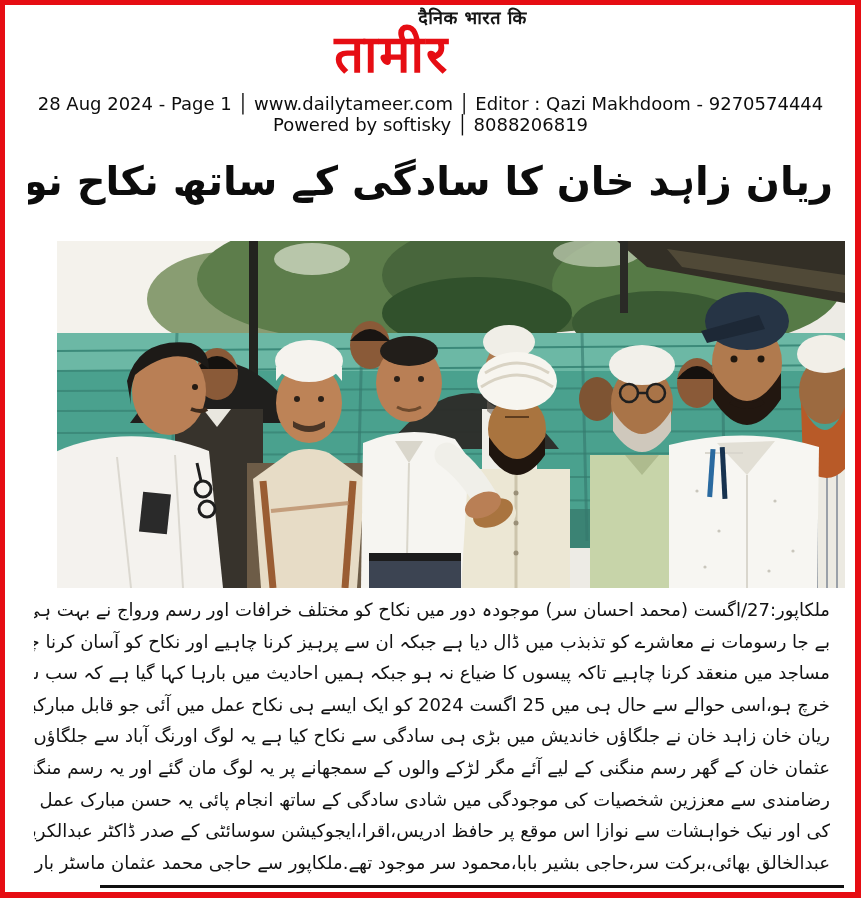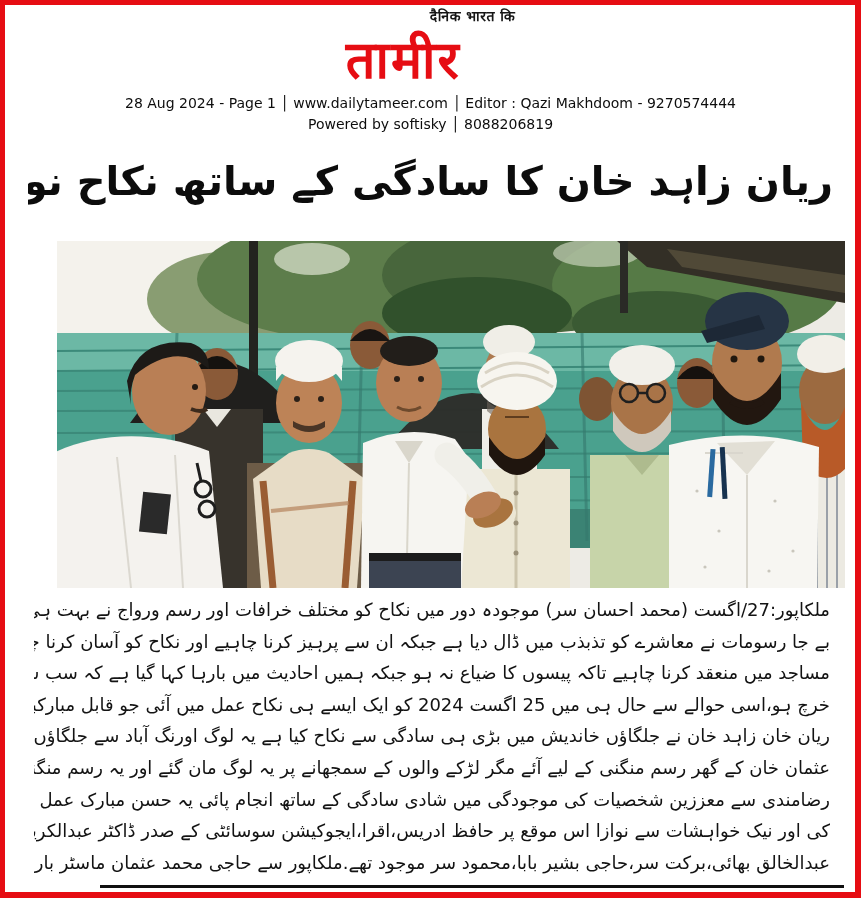--- a/index.html
+++ b/index.html
@@ -10,26 +10,26 @@
   
   .frame{position:absolute;background:#e60d13;}
   .frame.top{top:0;left:0;right:0;height:5px;}
   .frame.bottom{bottom:0;left:0;right:0;height:6px;}
   .frame.left{top:0;bottom:0;left:0;width:5px;}
   .frame.right{top:0;bottom:0;right:0;width:6px;}
 
   
   .masthead{position:absolute;top:9px;left:0;width:100%;text-align:center;line-height:1;}
   .masthead-inner{display:inline-block;text-align:left;}
-  .tagline{font-size:14px;font-weight:bold;color:#161616;margin:0 0 15px 84px;letter-spacing:.5px;}
+  .tagline{font-size:18px;font-weight:bold;color:#161616;margin:0 0 5px 84px;letter-spacing:.5px;}
   .logo{font-size:52px;font-weight:bold;color:#e60d13;line-height:.88;letter-spacing:2px;}
 
   
   .infobar{position:absolute;top:93px;left:0;width:100%;text-align:center;color:#0d0d0d;}
-  .infobar .line{font-size:14px;line-height:21px;}
+  .infobar .line{font-size:18px;line-height:21px;}
 
   
   .headline{
     position:absolute;top:144px;left:28px;right:28px;height:74px;
     direction:rtl;text-align:center;font-weight:bold;font-size:40px;line-height:74px;
     color:#0c0c0c;white-space:nowrap;overflow:hidden;
   }
 
   
   .photo{position:absolute;left:57px;top:241px;width:788px;height:347px;overflow:hidden;background:#e9e7e1;}

